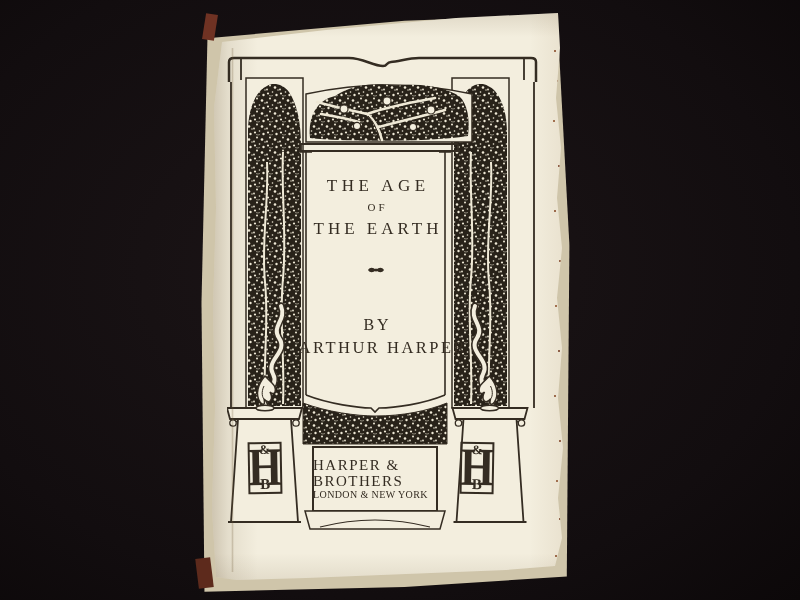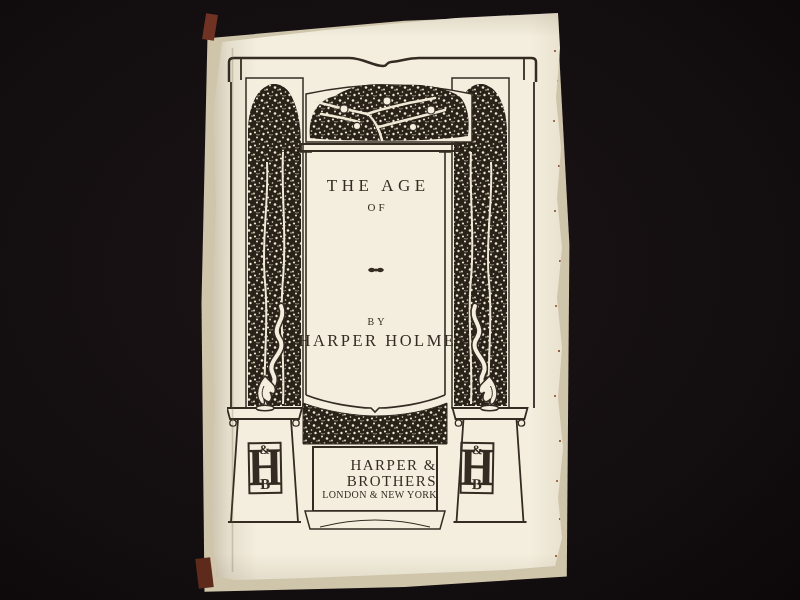--- a/index.html
+++ b/index.html
@@ -26,25 +26,25 @@
   
   .engraving{position:absolute;left:21px;top:44px;}
   
   .tx{position:absolute;color:#342c22;}
   .title-block{left:100px;top:168px;width:140px;text-align:center;}
   .t1{font-size:17px;letter-spacing:4.5px;text-indent:4.5px;white-space:nowrap;}
   .t2{font-size:11px;letter-spacing:3px;text-indent:3px;margin-top:5px;text-align:center;}
   .t3{font-size:17px;letter-spacing:4px;text-indent:4px;margin-top:6px;white-space:nowrap;}
   .fleuron{position:absolute;left:161px;top:257px;}
   .by-block{left:90px;top:308px;width:160px;text-align:center;}
-  .by{font-size:10px;letter-spacing:3px;text-indent:3px;}
+  .by{font-size:16px;letter-spacing:3px;text-indent:3px;}
   .author{font-size:16.5px;letter-spacing:2.5px;text-indent:2.5px;margin-top:4px;white-space:nowrap;}
   .creds{font-size:11px;letter-spacing:1.5px;text-indent:1.5px;margin-top:3px;}
   .pub-block{left:107px;top:440px;width:124px;height:62px;display:flex;flex-direction:column;
-             align-items:flex-end;justify-content:center;text-align:center;}
+             align-items:flex-start;justify-content:center;text-align:center;}
   .pub1,.pub2{font-size:15px;letter-spacing:1.5px;line-height:16px;white-space:nowrap;}
   .pub3{font-size:10px;letter-spacing:.4px;line-height:12px;white-space:nowrap;}
   .mono{position:absolute;width:30px;height:48px;border:2px solid #342c22;color:#342c22;font-weight:bold;}
   .mono-left{left:42px;top:434px;transform:rotate(-1deg);}
   .mono-right{left:254px;top:434px;transform:rotate(1deg);}
   .mono .h{position:absolute;left:50%;top:50%;transform:translate(-50%,-52%) scale(.8,1);font-size:54px;line-height:48px;}
   .mono .amp{position:absolute;left:50%;top:-2px;transform:translateX(-50%);font-size:13px;}
   .mono .b{position:absolute;left:50%;bottom:-1px;transform:translateX(-50%);font-size:15px;}
 </style>
 </head>
@@ -142,30 +142,31 @@
           <use href="#pedestal-group"></use>
         </g>
       <g>
         <use href="#pedestal-group" transform="translate(300.5,0) scale(-1,1)"></use>
       </g>
     </svg>
 
     <div class="tx title-block">
       <div class="t1">THE AGE</div>
       <div class="t2">OF</div>
+      <div class="t3">THE EARTH</div>
     </div>
 
     <svg class="fleuron" width="18" height="10" viewBox="0 0 18 10">
       <path d="M9,5 C6,2 3,2 1,5 C3,8 6,8 9,5 C12,2 15,2 17,5 C15,8 12,8 9,5 Z" fill="#342c22"></path>
       <circle cx="9" cy="5" r="1.5" fill="#342c22"></circle>
     </svg>
 
     <div class="tx by-block">
       <div class="by">BY</div>
-      <div class="author">HARPER HOLMES</div>
+      <div class="author">ARTHUR HARPER</div>
     </div>
 
     <div class="tx pub-block">
       <div class="pub1">HARPER &amp;</div>
       <div class="pub2">BROTHERS</div>
       <div class="pub3">LONDON &amp; NEW YORK</div>
     </div>
 
     <div class="mono mono-left">
       <span class="amp">&amp;</span>

